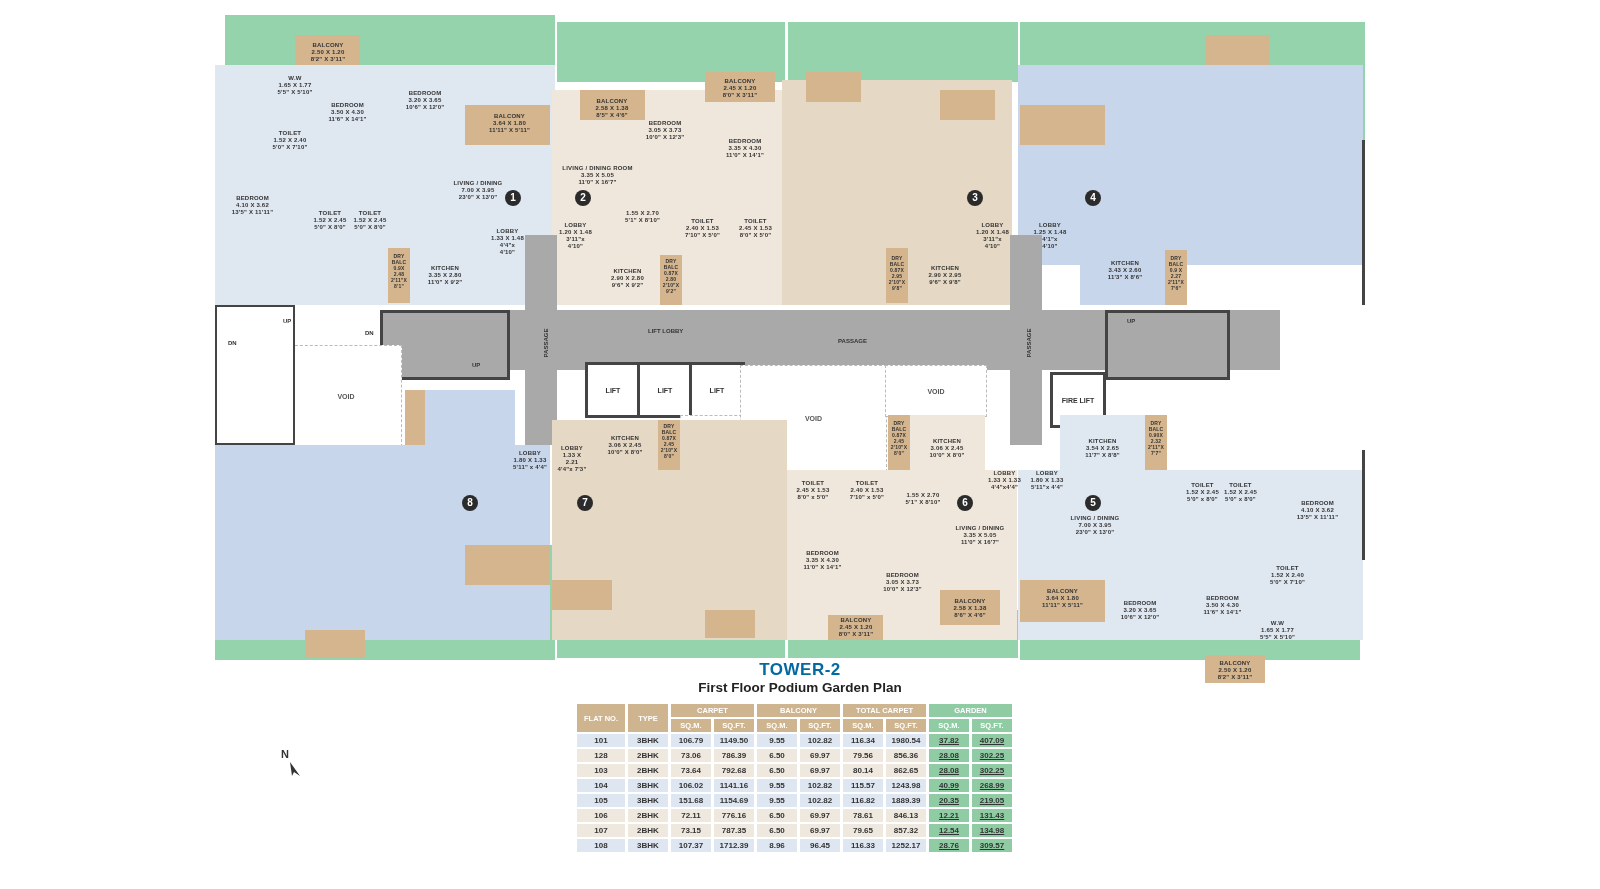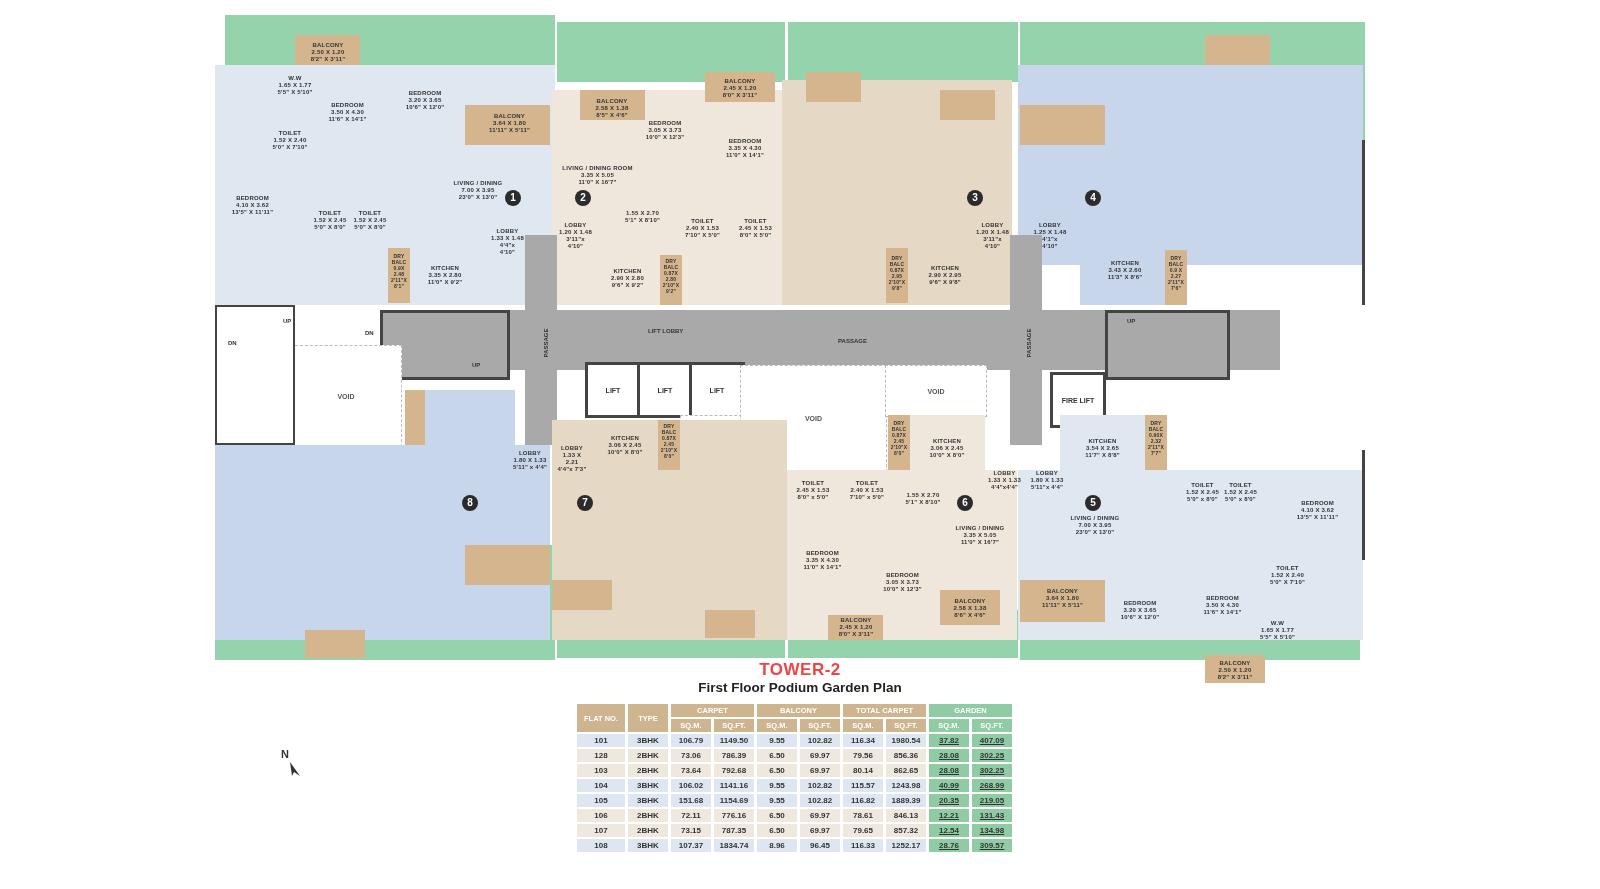--- a/index.html
+++ b/index.html
@@ -11,21 +11,21 @@
   .flat-beige{background:#efe7dc;}
   .flat-tan{background:#e5d8c4;}
   .balc{background:#d4b58e;}
   .core{background:#a9a9a9;}
   .wall{background:#444;}
   .room-label{position:absolute;font-size:6px;line-height:7px;text-align:center;color:#333;font-weight:bold;letter-spacing:0.2px;}
   .flat-no{position:absolute;width:16px;height:16px;border-radius:50%;background:#2b2b2b;color:#fff;font-size:10px;font-weight:bold;text-align:center;line-height:16px;}
   .lift{position:absolute;background:#fff;border:3px solid #444;font-size:7px;font-weight:bold;display:flex;align-items:center;justify-content:center;}
   .void{position:absolute;background:#fff;border:1px dashed #bbb;font-size:7px;font-weight:bold;display:flex;align-items:center;justify-content:center;color:#555;}
   .core-label{position:absolute;font-size:6px;font-weight:bold;color:#333;}
-  .title-tower{position:absolute;left:0;width:1600px;text-align:center;top:660px;font-size:17px;font-weight:bold;color:#ef4444;letter-spacing:0.5px;}
+  .title-tower{position:absolute;left:0;width:1600px;text-align:center;top:660px;font-size:17px;font-weight:bold;color:#0369a1;letter-spacing:0.5px;}
   .title-plan{position:absolute;left:0;width:1600px;text-align:center;top:680px;font-size:13.5px;font-weight:bold;color:#222;}
   table.area{position:absolute;left:574px;top:702px;border-collapse:separate;border-spacing:3px 2px;font-size:8px;}
   table.area td,table.area th{text-align:center;padding:0;height:13px;font-weight:bold;}
   table.area th{color:#fff;background:#cfb58f;font-size:7.5px;}
   table.area th.g{background:#8fcca4;}
   table.area td{color:#333;}
   table.area tr.b td{background:#dde6f1;}
   table.area tr.c td{background:#efe8df;}
   table.area td.g{background:#8fcca4 !important;text-decoration:underline;}
   .north{position:absolute;left:281px;top:748px;}
@@ -439,21 +439,21 @@
       <td>69.97</td>
       <td>79.65</td>
       <td>857.32</td>
       <td class="g">12.54</td>
       <td class="g">134.98</td>
     </tr>
     <tr class="b">
       <td>108</td>
       <td>3BHK</td>
       <td>107.37</td>
-      <td>1834.74</td>
+      <td>1712.39</td>
       <td>8.96</td>
       <td>96.45</td>
       <td>116.33</td>
       <td>1252.17</td>
       <td class="g">28.76</td>
       <td class="g">309.57</td>
     </tr>
   </tbody>
 </table>
 

